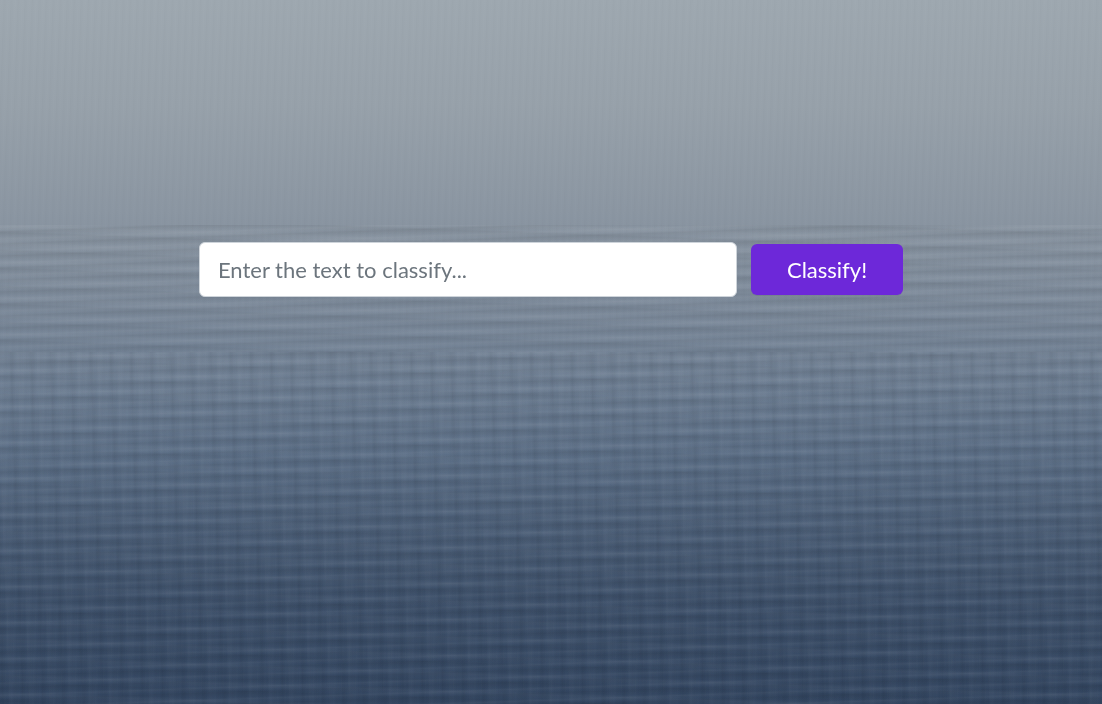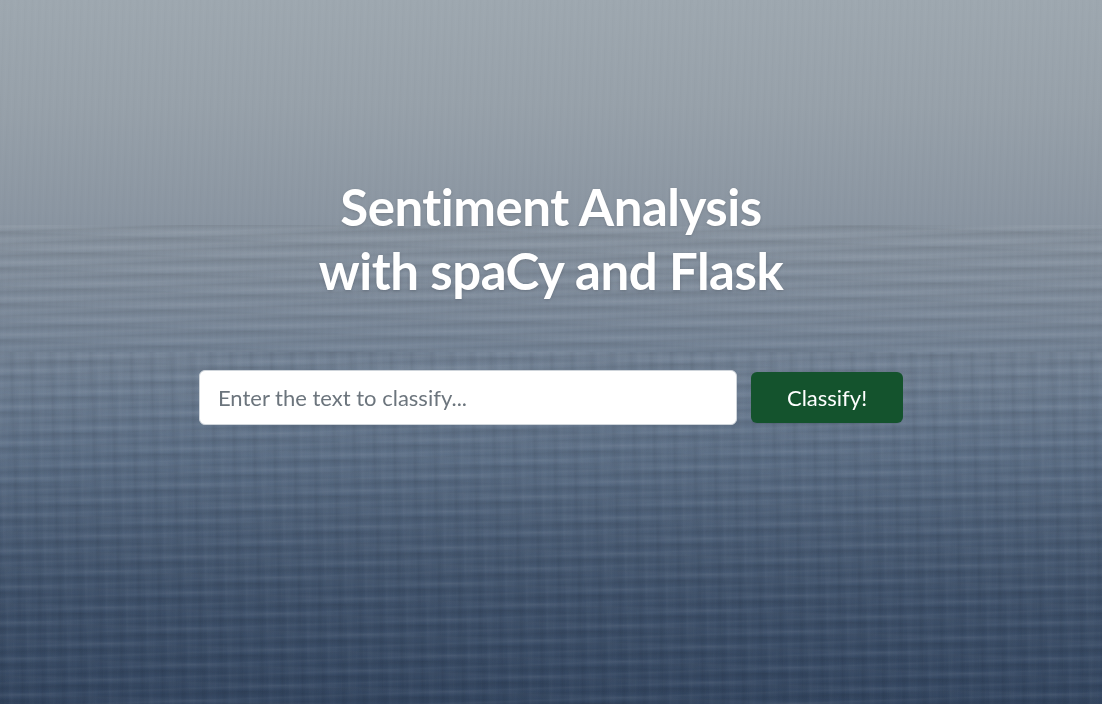--- a/index.html
+++ b/index.html
@@ -150,41 +150,37 @@
     }
 
     .text-input::placeholder {
       color: #6c757d;
       opacity: 1;
     }
 
     .classify-button {
       height: 51px;
       padding: 0 36px;
-      background: #14532d;
+      background: #6d28d9;
       color: #ffffff;
       border: none;
       border-radius: 6px;
       font-size: 22px;
       font-weight: 400;
       font-family: inherit;
       cursor: pointer;
       box-shadow: 0 1px 0 rgba(0,0,0,0.05);
     }
   </style>
 </head>
 <body>
 
 <div class="hero-background">
   <div class="water-detail"></div>
 </div>
 
 <div class="content">
-  <h1 class="page-title">
-    <span>Sentiment Analysis</span><br>
-    <span>with spaCy and Flask</span>
-  </h1>
 
   <div class="form-row">
     <input type="text" class="text-input" placeholder="Enter the text to classify..." style="">
     <button class="classify-button">Classify!</button>
   </div>
 </div>
 
 </body></html>

